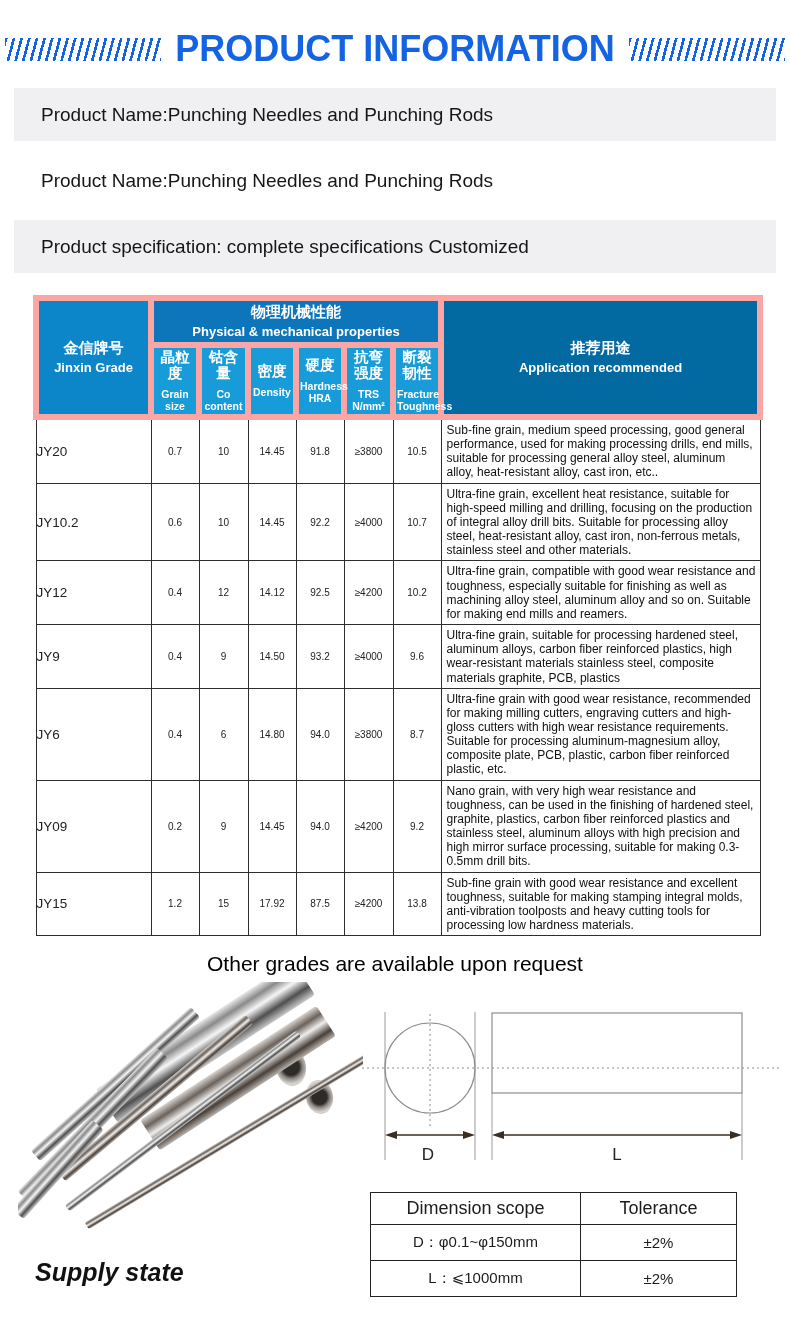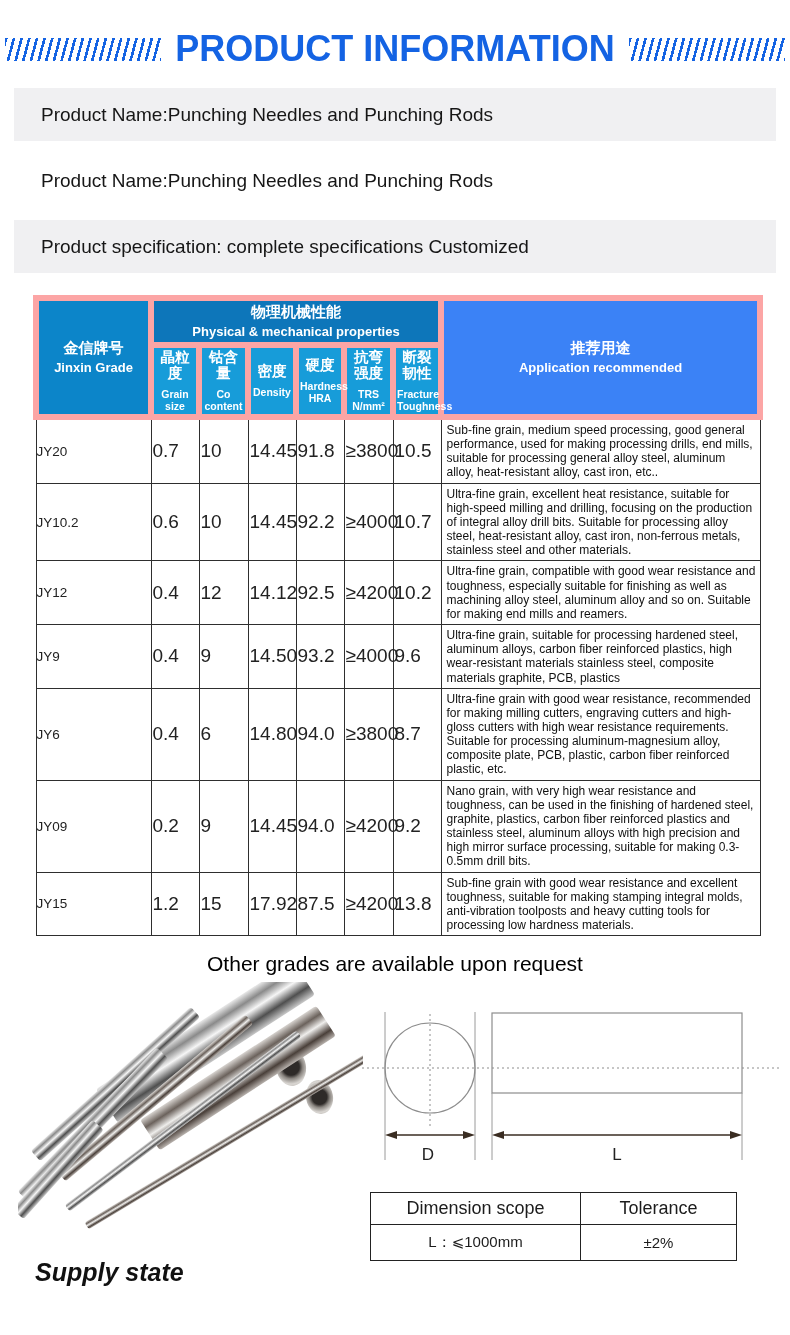--- a/index.html
+++ b/index.html
@@ -18,26 +18,26 @@
     padding-left:27px; font-size:19px; color:#161616; }
   .info-bar.gray { background:#f0f0f2; }
 
   
   table.spec { border-collapse:collapse; margin:22px 0 0 33px; width:724px; table-layout:fixed; }
   table.spec th, table.spec td { border:1.5px solid #2e2e2e; }
   table.spec thead th { border:6px solid #fca5a5; color:#fff; text-align:center; vertical-align:middle; padding:2px 1px; }
   .th-grade { background:#0c85c9; }
   .th-band  { background:#0d76ba; height:44px; }
   .th-sub   { background:#179cd9; height:70px; }
-  .th-app   { background:#3b82f6; }
+  .th-app   { background:#0369a1; }
   .zh-big { display:block; font-size:15px; font-weight:bold; line-height:1.25; }
   .en-mid { display:block; font-size:13px; font-weight:bold; line-height:1.25; margin-top:2px; }
   .zh-sub { display:block; font-size:14.5px; font-weight:bold; line-height:1.1; }
   .en-sub { display:block; font-size:10.5px; font-weight:bold; line-height:1.15; margin-top:6px; }
-  td.num { text-align:left; font-size:19px; color:#222; padding:2px 1px; }
+  td.num { text-align:center; font-size:10px; color:#222; padding:2px 1px; }
   td.grade { text-align:left; font-size:13.5px; color:#222; }
   td.app { font-size:12px; line-height:1.18; color:#101010; padding:3px 4px 3px 5px; vertical-align:top; }
 
   
   .other-grades { text-align:center; font-size:21px; color:#000; margin-top:16px; }
 
   
   .bottom { display:flex; margin-top:6px; }
   .bottom-left { width:362px; position:relative; }
   .bottom-right { width:428px; }
@@ -258,19 +258,23 @@
     
     <table class="dim">
       <thead>
         <tr>
           <th>Dimension scope</th>
           <th class="tol">Tolerance</th>
         </tr>
       </thead>
       <tbody>
         <tr>
+          <td>D：φ0.1~φ150mm</td>
+          <td>±2%</td>
+        </tr>
+        <tr>
           <td>L：⩽1000mm</td>
           <td>±2%</td>
         </tr>
       </tbody>
     </table>
   </div>
 </div>
 
 </body></html>

